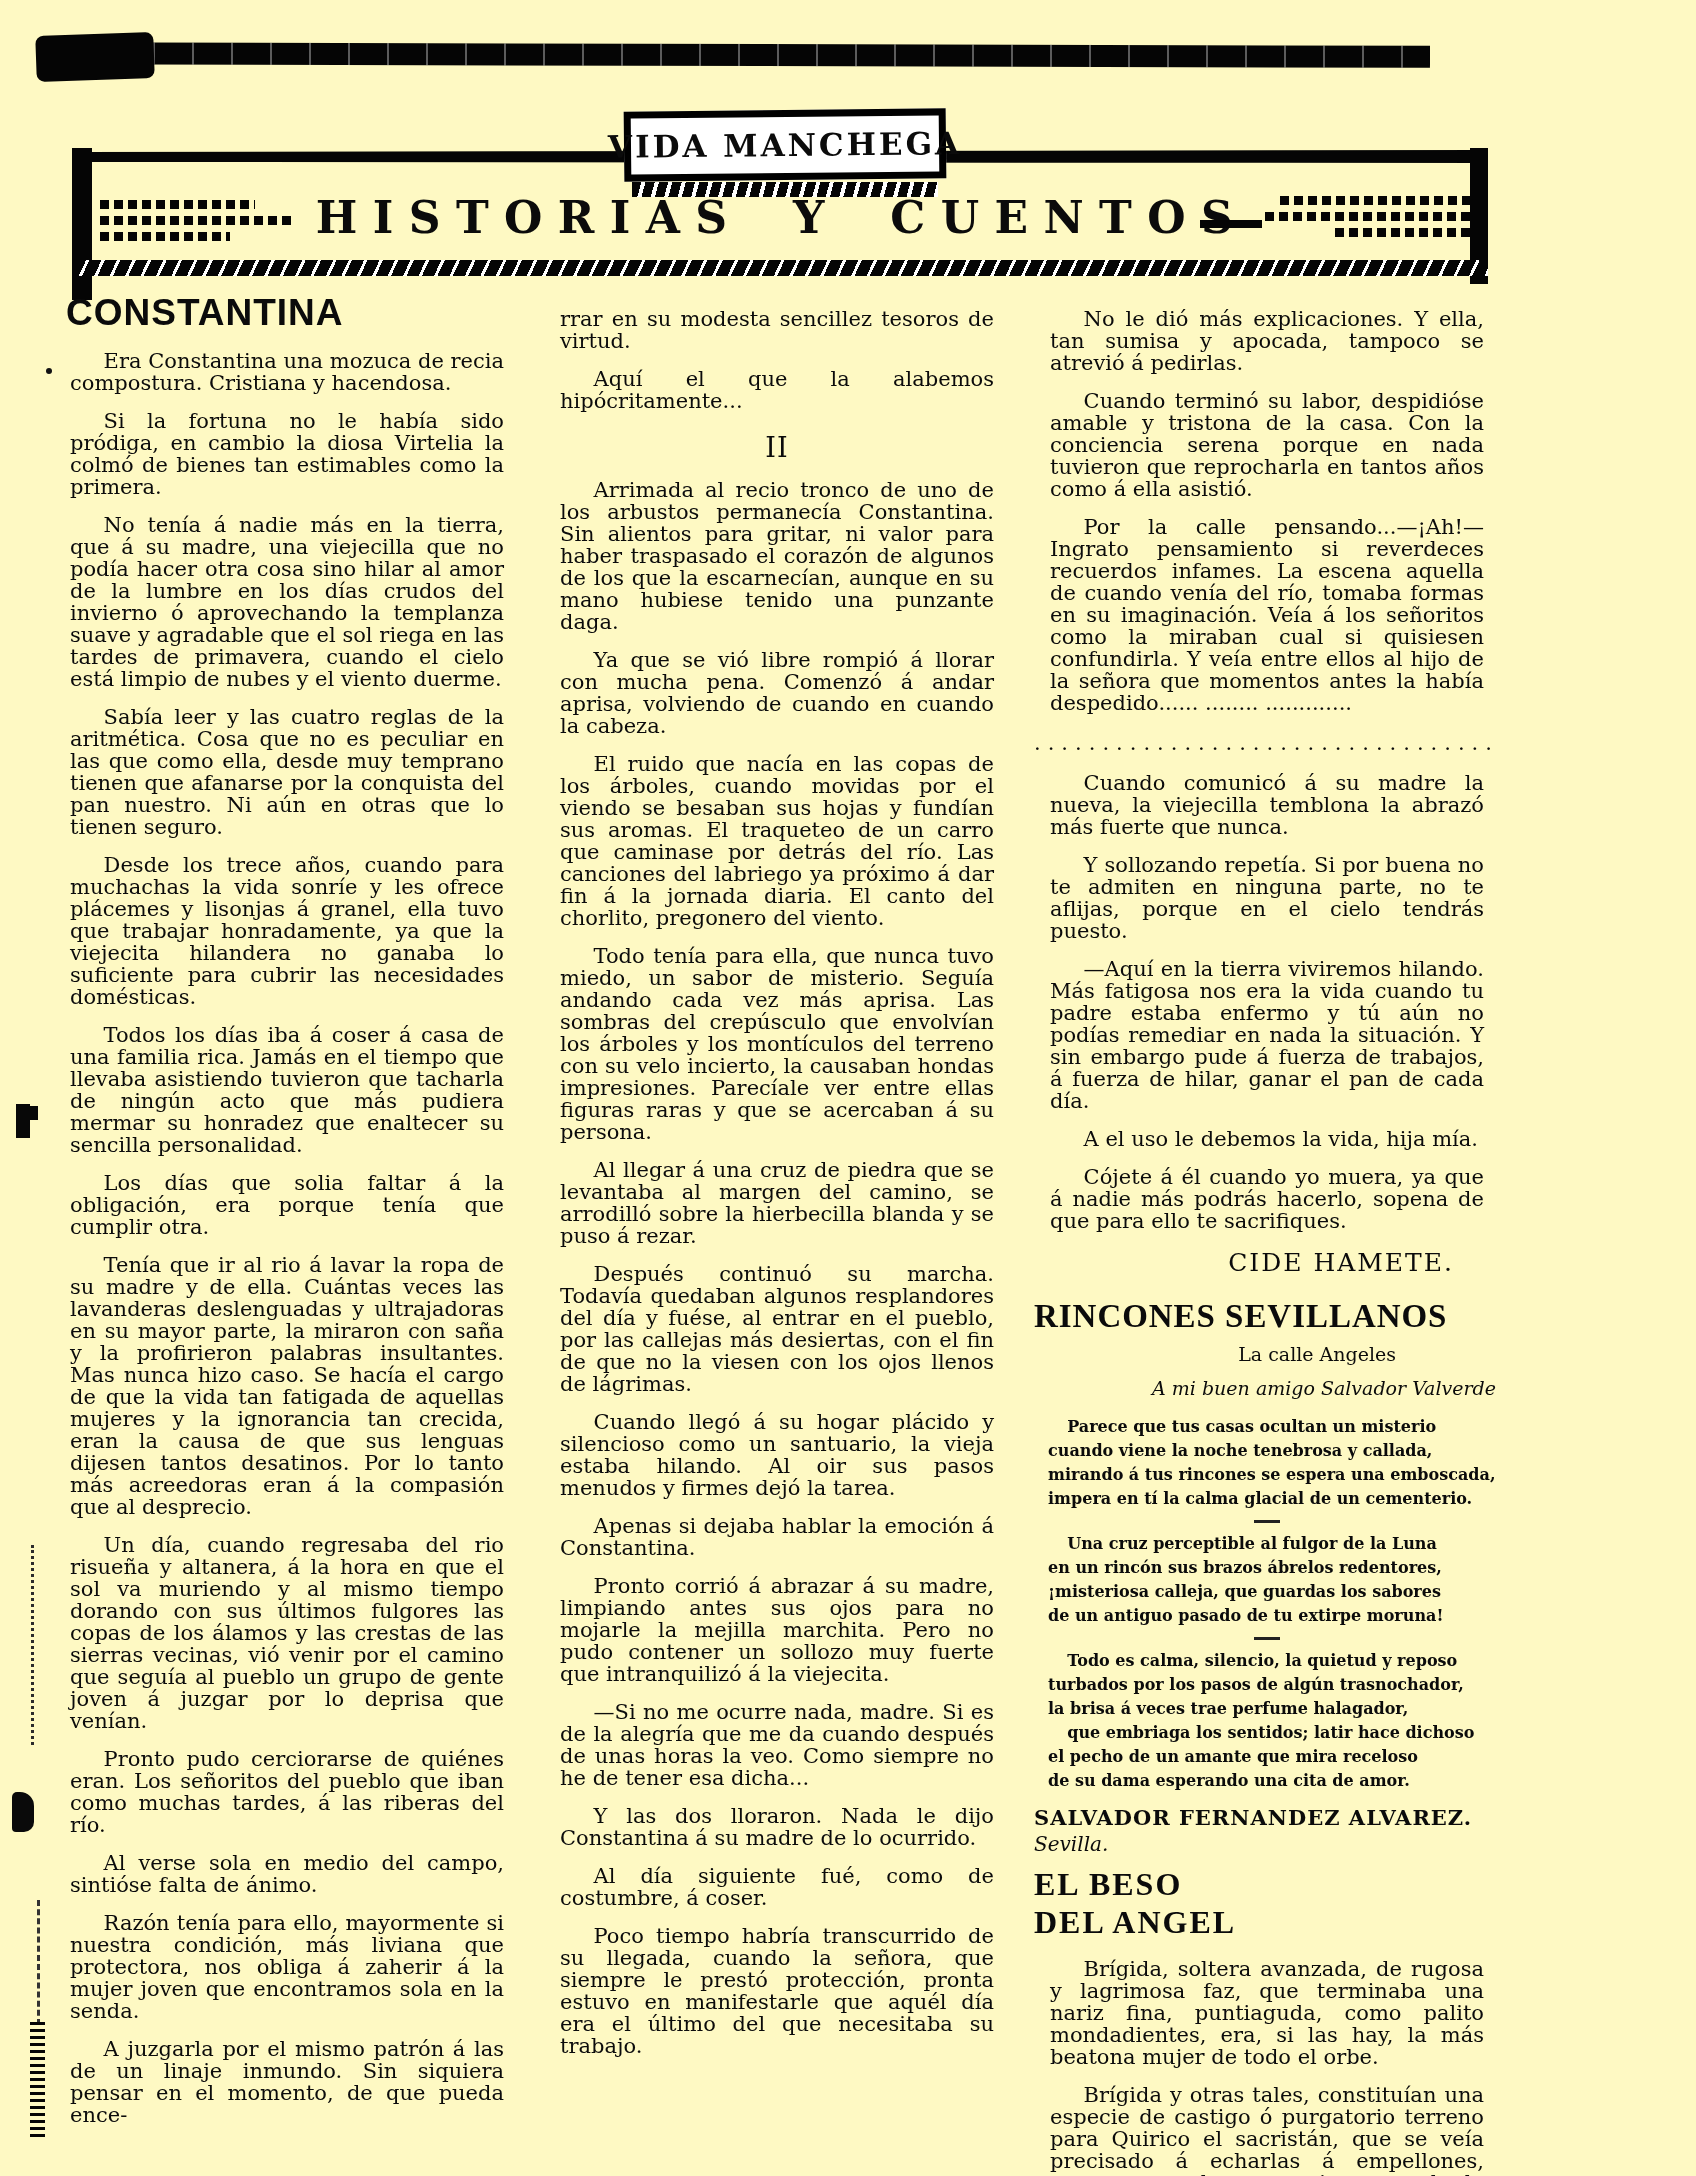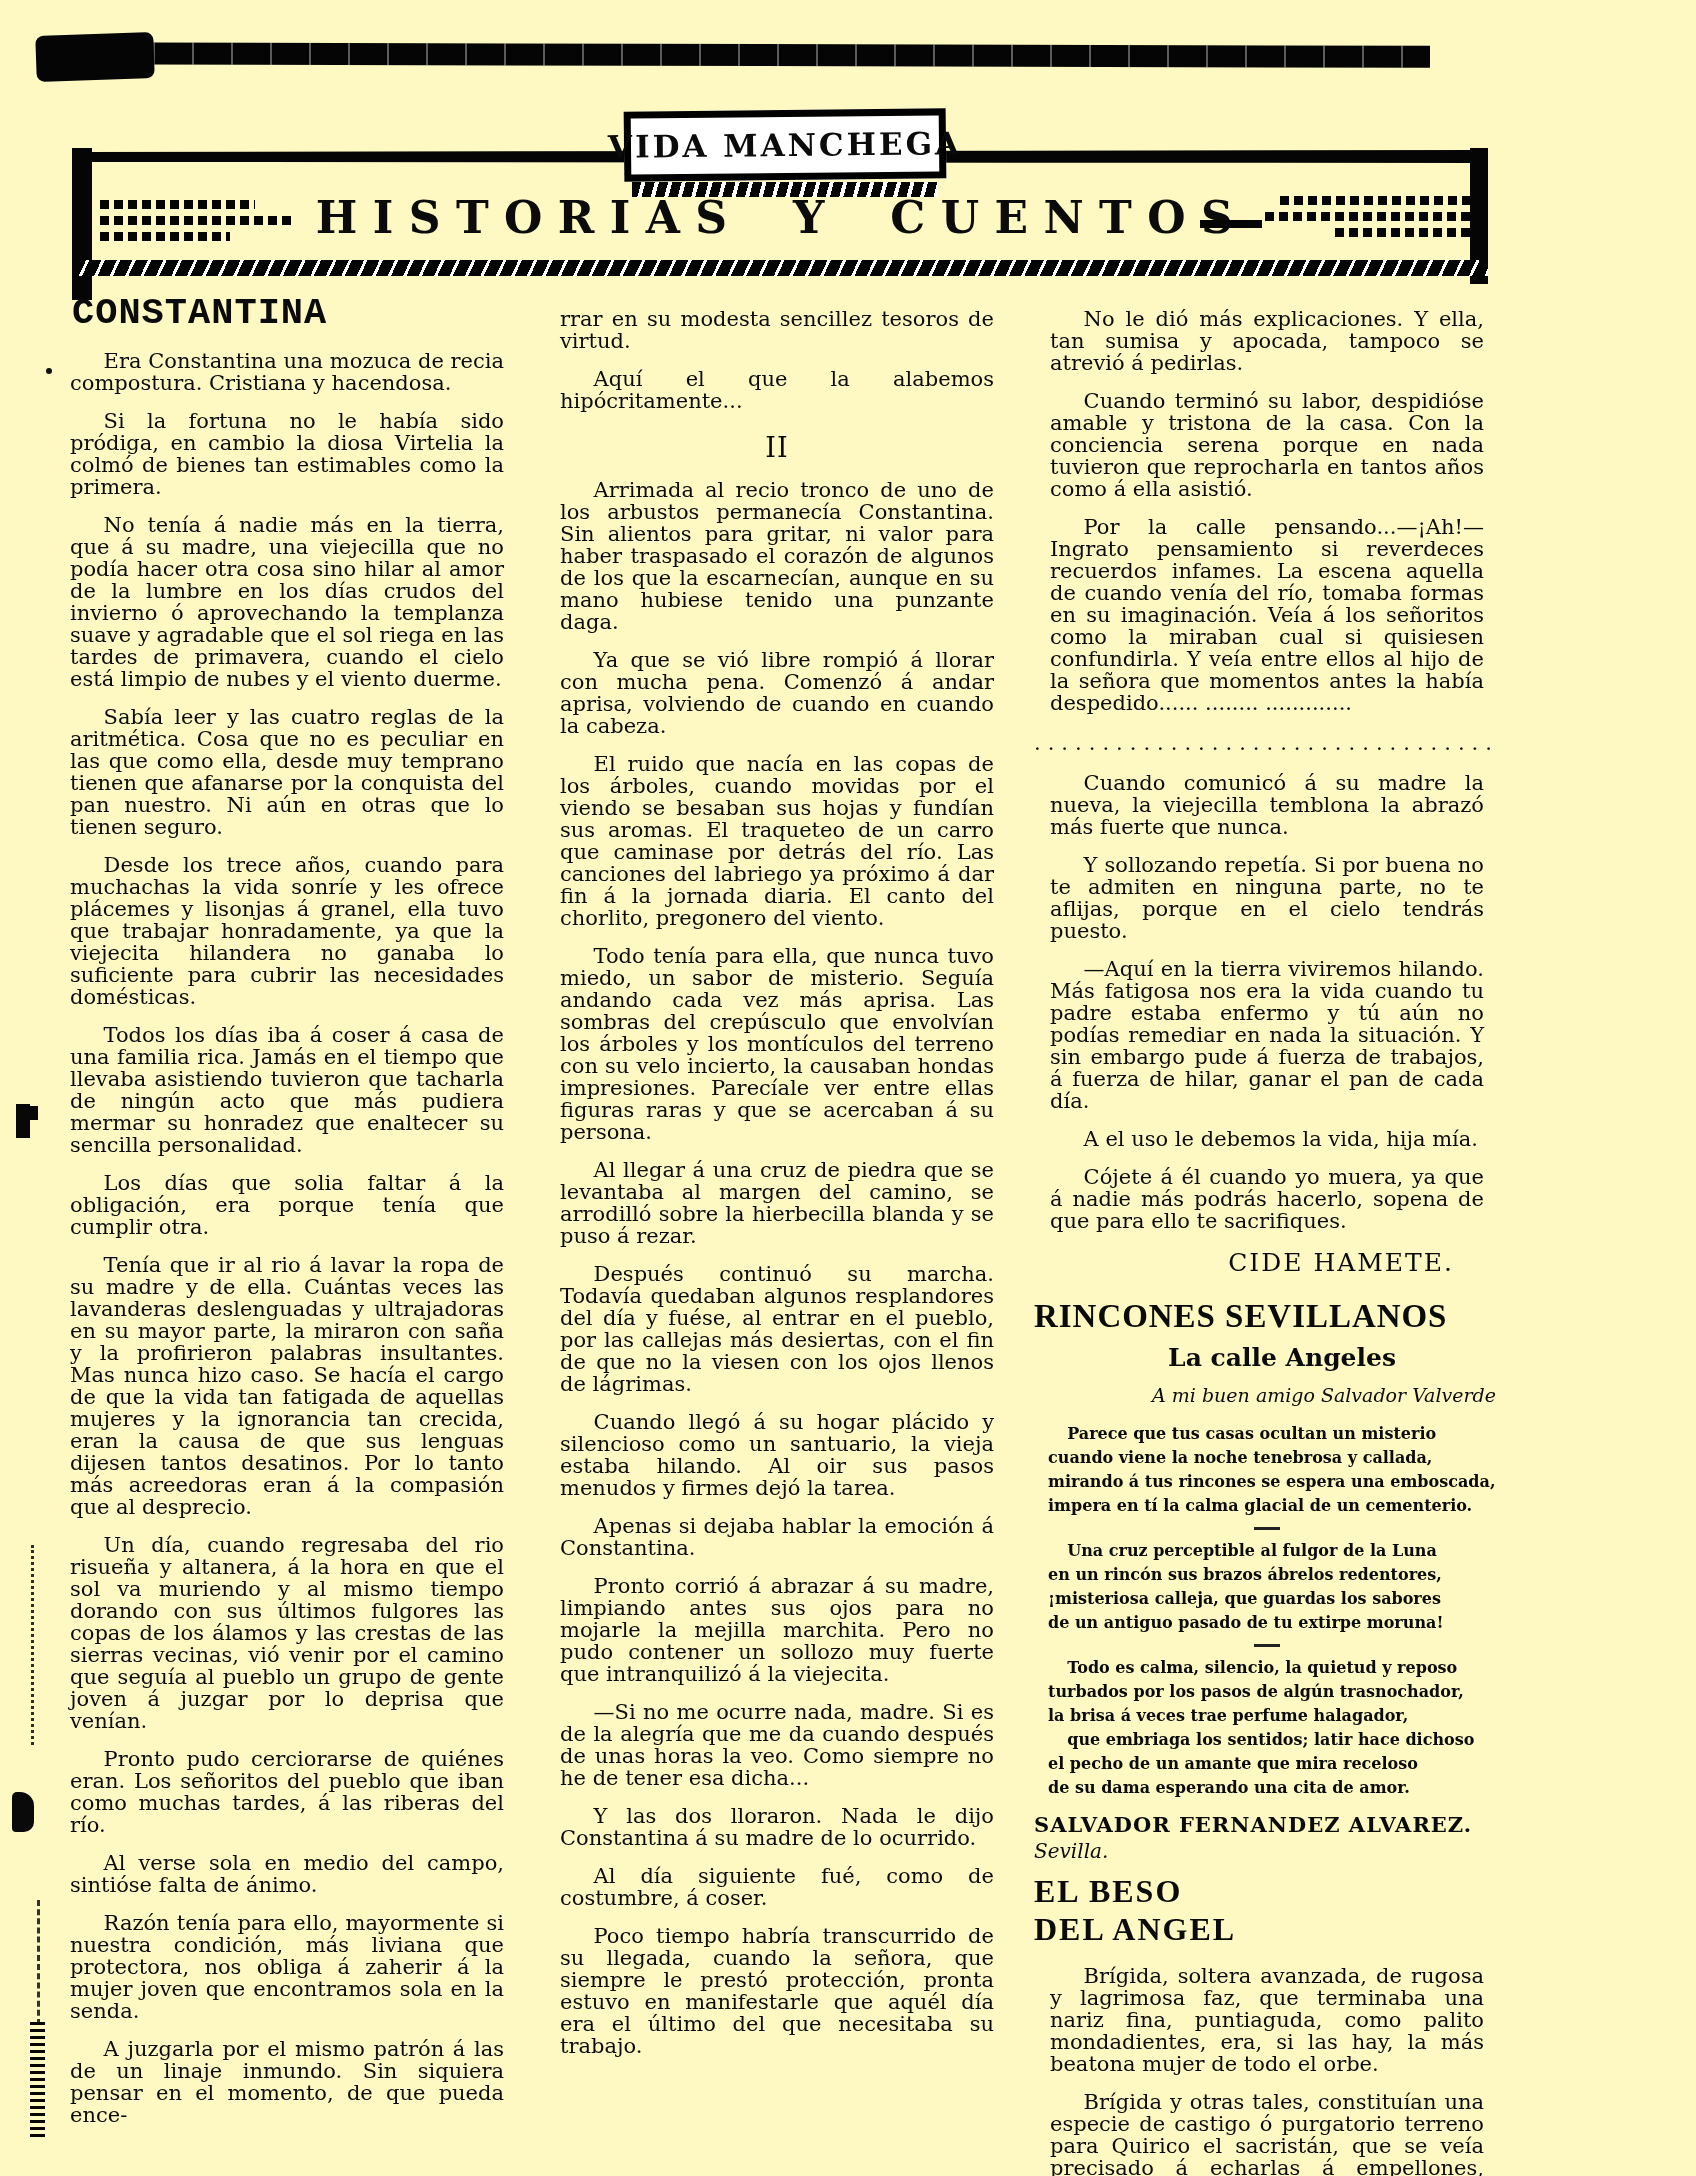--- a/index.html
+++ b/index.html
@@ -39,29 +39,29 @@
   .hatch-rows{position:absolute;top:90px;display:flex;flex-direction:column;gap:7px;}
   .hatch-rows.left{left:28px;align-items:flex-start;}
   .hatch-rows.right{right:22px;top:86px;align-items:flex-end;}
   .hatch-row{height:9px;background:repeating-linear-gradient(90deg,#050505 0 9px,transparent 9px 14px);}
   .mh-dash{position:absolute;left:1128px;top:110px;width:62px;height:8px;background:#050505;}
   .mh-bottomline{position:absolute;left:2px;top:150px;width:1414px;height:16px;
     background:repeating-linear-gradient(115deg,#050505 0 11px,#fff 11px 14px);}
   
   .columns{position:absolute;left:54px;top:292px;width:1446px;display:flex;gap:24px;}
   .col{width:466px;flex:0 0 466px;}
-  .story-title{font-family:Liberation Mono, monospace;font-weight:bold;font-size:37px;letter-spacing:1px;margin:0 0 12px 18px;white-space:nowrap;}
+  .story-title{font-family:Liberation Sans, sans-serif;font-weight:bold;font-size:37px;letter-spacing:1px;margin:0 0 12px 12px;white-space:nowrap;}
   .body-p{font-size:21px;line-height:22px;text-align:justify;text-indent:1.6em;margin:16px;}
   .body-p.noindent{text-indent:0;}
   .roman-numeral{text-align:center;font-size:27px;letter-spacing:1px;margin:20px 0 16px 0;}
   .signature{text-align:right;padding-right:46px;font-size:25px;letter-spacing:2px;margin:16px 0 20px 0;}
   .section-title{font-family:"Liberation Serif",serif;font-weight:bold;font-size:34px;letter-spacing:1px;margin:4px 0 8px 0;
     white-space:nowrap;transform-origin:left;transform:scaleX(.97);}
   .section-title.big{font-size:32px;letter-spacing:2px;line-height:1.18;margin:10px 0 14px 0;transform:none;}
-  .subhead{font-weight:bold;font-size:25px;text-align:right;padding-right:104px;margin:0 0 12px 0;}
+  .subhead{font-weight:normal;font-size:19px;text-align:right;padding-right:104px;margin:0 0 12px 0;}
   .dedication{font-style:italic;font-size:19px;text-align:right;padding-right:4px;margin:0 0 16px 0;}
   .verse{font-weight:bold;font-size:16px;line-height:24px;padding-left:14px;margin:0 0 6px 0;}
   .verse-line{white-space:nowrap;}
   .verse-line.indent{padding-left:1.2em;}
   .verse-divider{width:26px;height:3px;background:#222;margin:9px auto 9px auto;}
   .byline{font-weight:bold;font-size:21px;letter-spacing:1px;padding-right:24px;margin:12px 0 2px 0;white-space:nowrap;}
   .place{font-style:italic;font-size:20px;margin:0 0 8px 0;}
   .dots-line{white-space:nowrap;overflow:hidden;letter-spacing:7px;font-size:21px;line-height:26px;}
 </style>
 </head>

